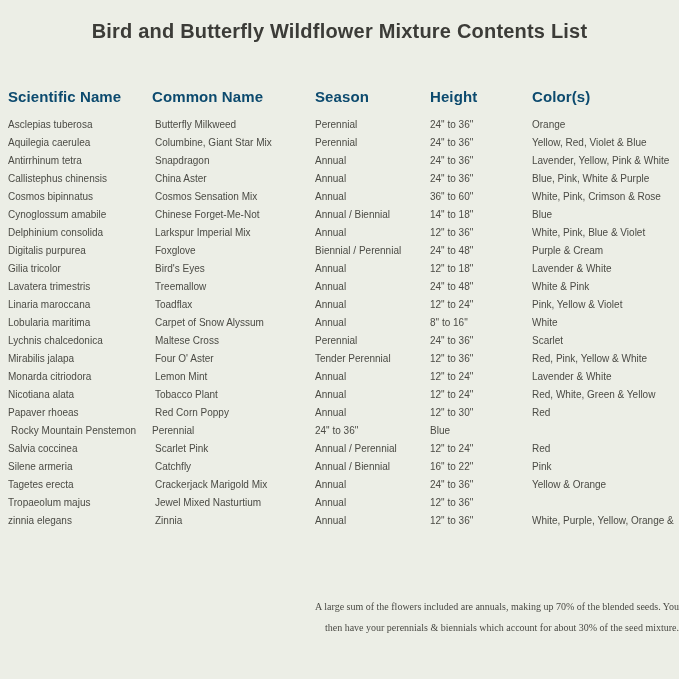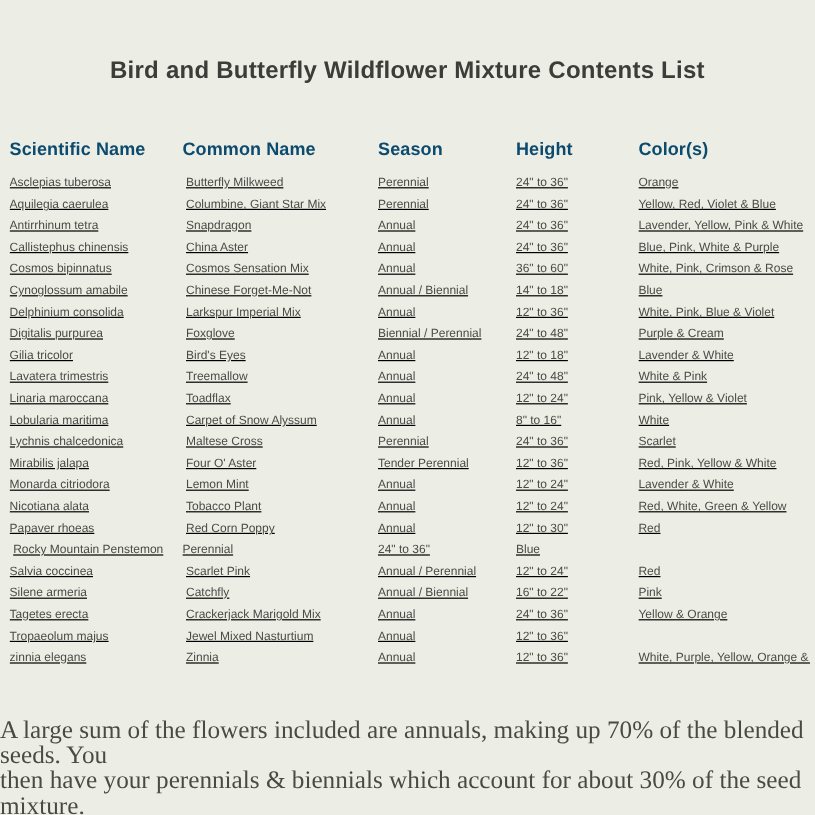--- a/index.html
+++ b/index.html
@@ -6,21 +6,21 @@
   html, body { width: 679px; height: 679px; }
   body {
     font-family: "Liberation Sans", "DejaVu Sans", sans-serif;
     background: #eceee6;
   }
   .page {
     width: 679px;
     height: 679px;
     background: #eceee6;
     overflow: hidden;
-    padding-top: 48px;
+    padding-top: 20px;
   }
   .title {
     font-size: 20px;
     font-weight: 700;
     color: #3c3c38;
     text-align: center;
     letter-spacing: 0.2px;
   }
   .table {
     margin-top: 44px;
@@ -31,35 +31,35 @@
     padding-left: 8px;
     padding-right: 4px;
   }
   .header-row .hcell {
     font-size: 15px;
     font-weight: 700;
     color: #0c4a6e;
     line-height: 20px;
     letter-spacing: 0.1px;
   }
-  .tbody { margin-top: 9px; text-decoration: underline; }
+  .tbody { margin-top: 9px; }
   .row { height: 18px; }
   .cell {
     font-size: 10px;
     color: #4b4b45;
     line-height: 18px;
     white-space: nowrap;
     overflow: hidden;
   }
   .cell.col1 { padding-left: 3px; }
   .footer {
-    margin-top: 40px;
-    text-align: left;
+    margin-top: 66px;
+    text-align: right;
     font-family: "Liberation Serif", "DejaVu Serif", serif;
-    font-size: 21px;
+    font-size: 10px;
     color: #4a4a44;
     line-height: 21px;
   }
 </style>
 </head>
 <body>
 
 <div class="page">
 
   <h1 class="title">Bird and Butterfly Wildflower Mixture Contents List</h1>

